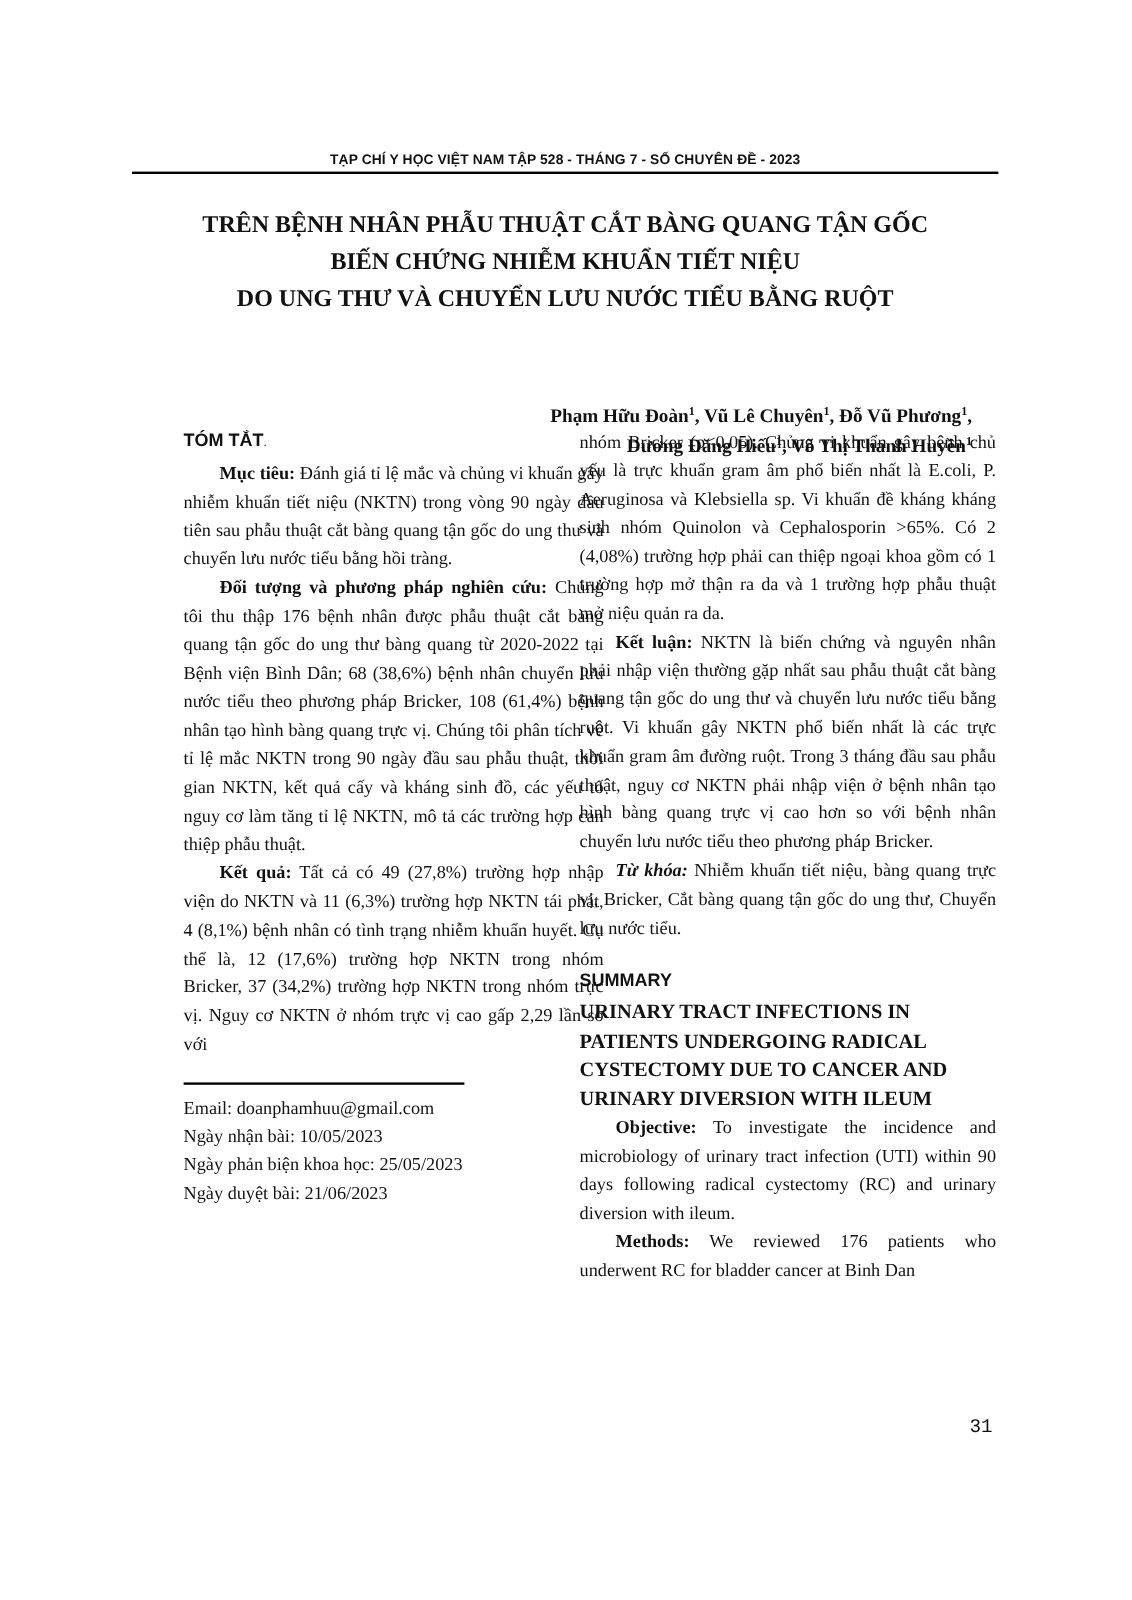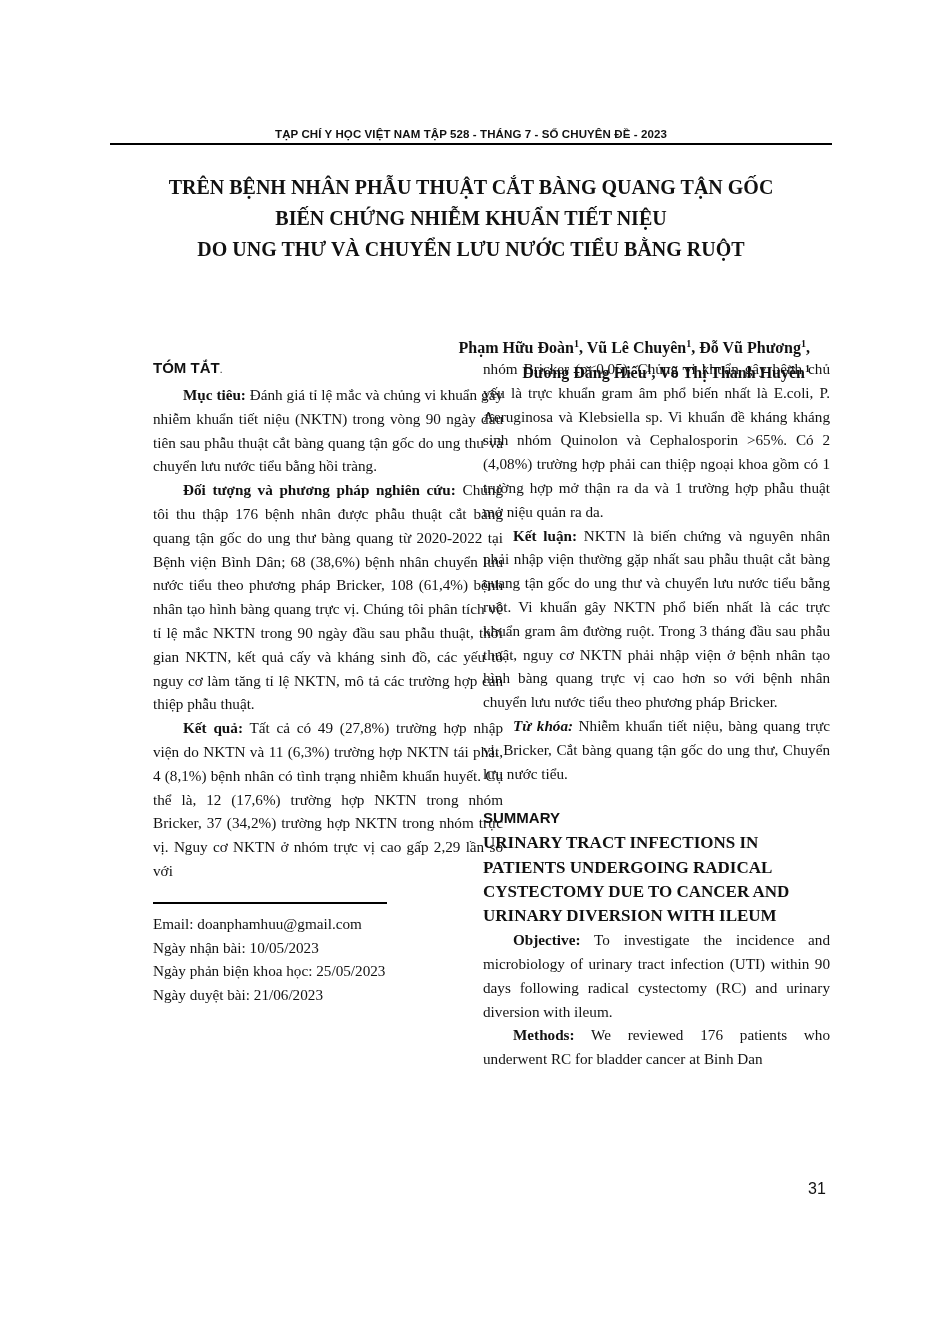--- a/index.html
+++ b/index.html
@@ -26,21 +26,21 @@
   .sec-head { font-family: "Liberation Sans", sans-serif; font-weight: bold; font-size: 15px; line-height: 22px; margin-bottom: 2px; }
   p { margin: 0; }
   .ind { text-indent: 30px; }
   .lbl { font-weight: bold; }
   .lbl-i { font-weight: bold; font-style: italic; }
   .footnote-rule { width: 234px; height: 2px; background: #000; margin-top: 19px; margin-bottom: 8px; }
   .fn { text-align: left; }
   .fn-aff { font-style: italic; text-align: justify; }
   .fn sup { font-size: 9px; vertical-align: 5px; line-height: 0; }
   .en-title { font-weight: bold; font-size: 17px; line-height: 24.2px; text-align: left; margin: 0 0 0 0; }
-  .page-num { position: absolute; left: 808px; top: 1180px; font-family: Liberation Sans, sans-serif; font-size: 16px; }
+  .page-num { position: absolute; left: 808px; top: 1180px; font-family: Liberation Mono, monospace; font-size: 16px; }
   .spacer-summary { height: 22px; }
 </style>
 </head>
 <body>
 
 <div class="page">
 
   <div class="running-head">TẠP CHÍ Y HỌC VIỆT NAM TẬP 528 - THÁNG 7 - SỐ CHUYÊN ĐỀ  - 2023</div>
   <div class="head-rule"></div>
 

